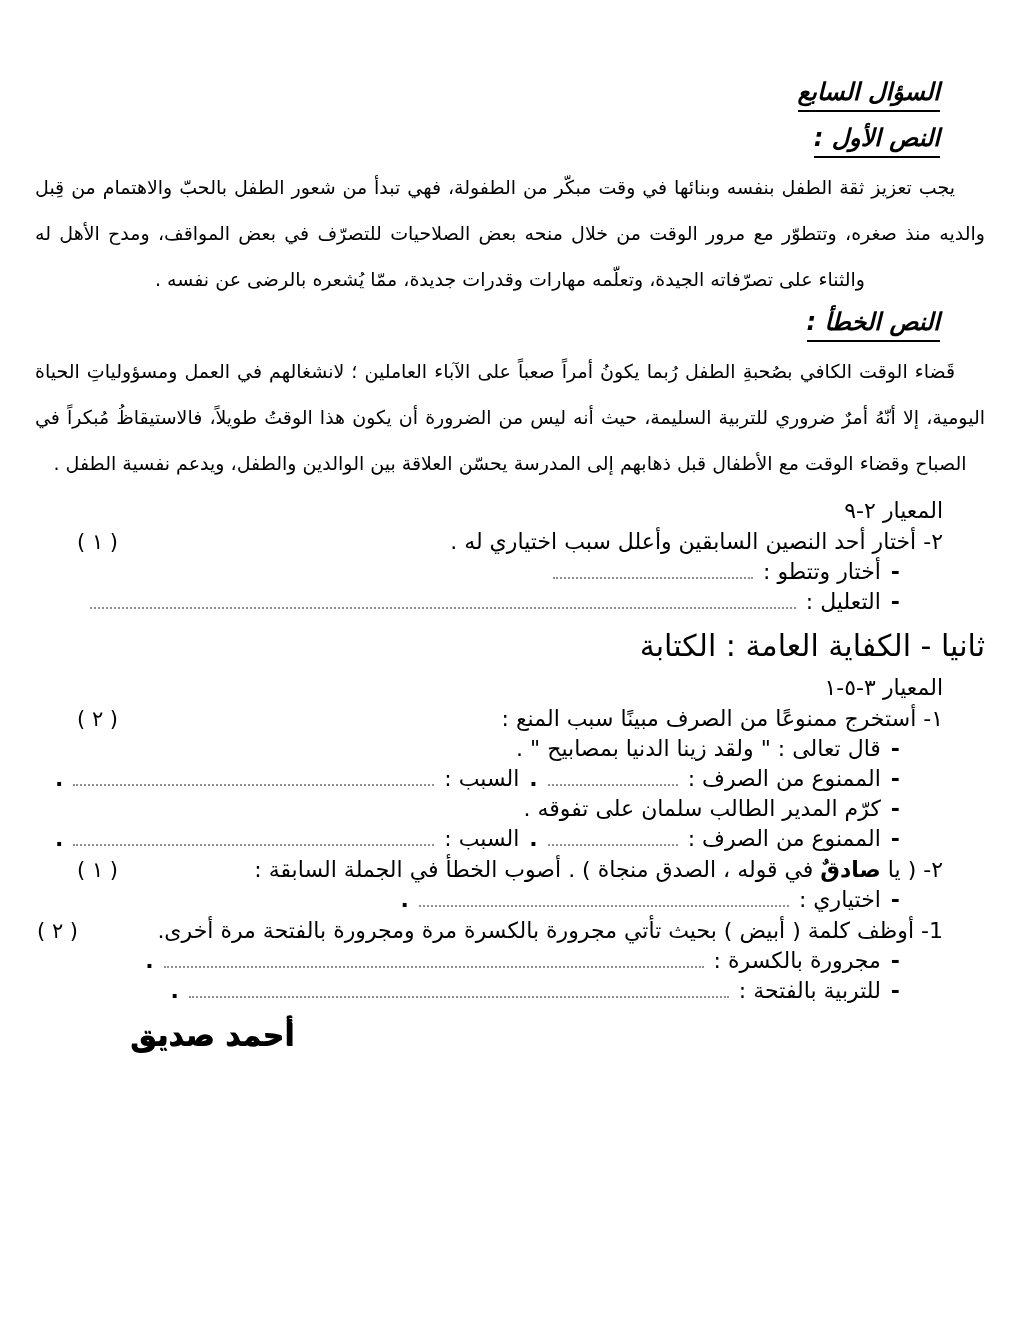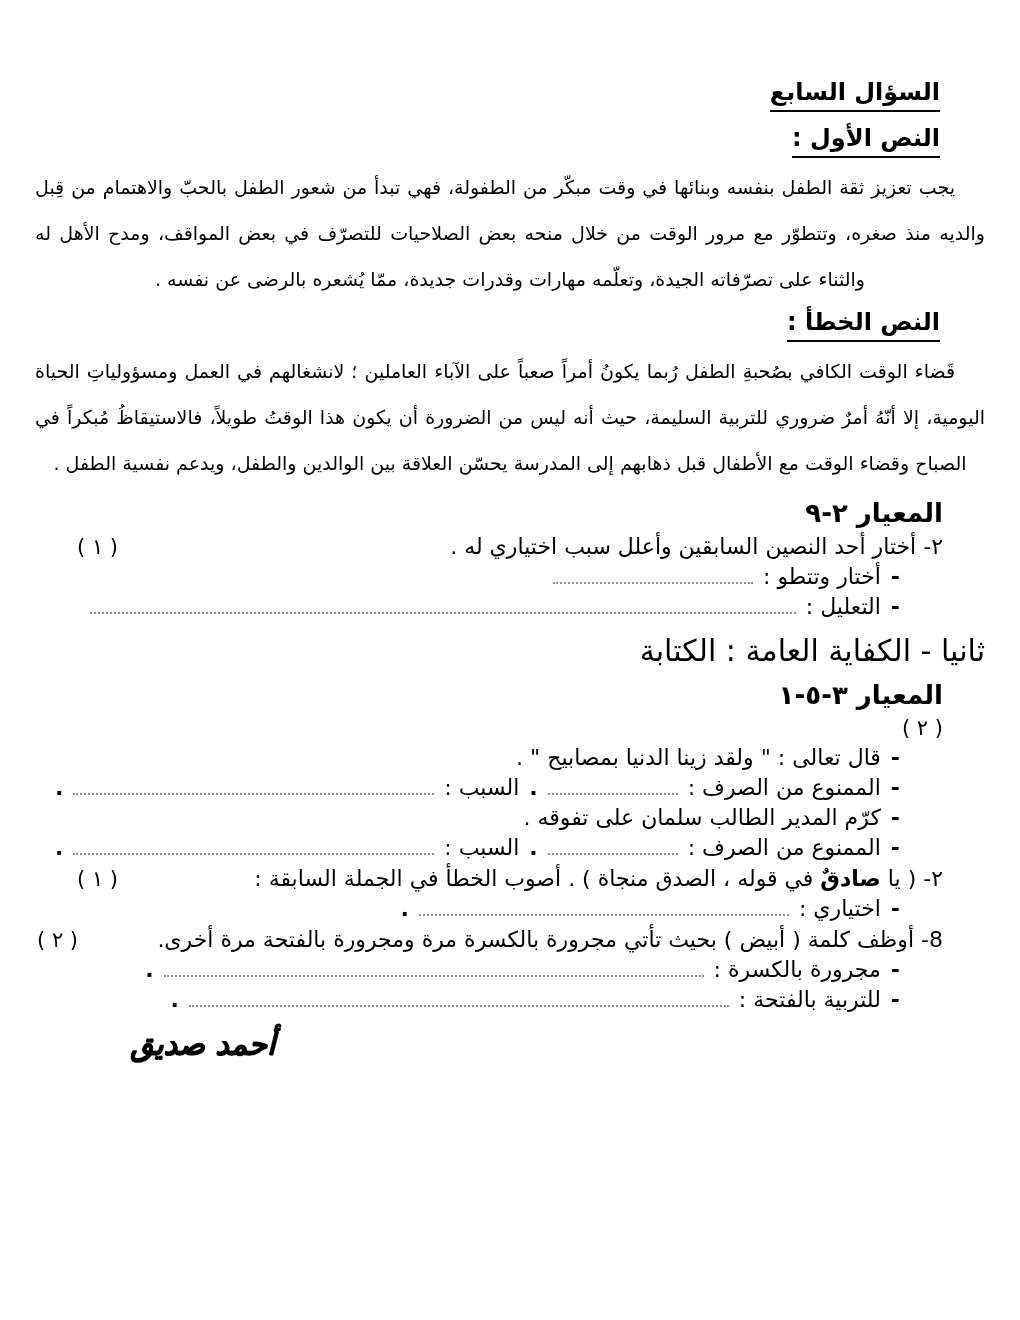--- a/index.html
+++ b/index.html
@@ -12,39 +12,40 @@
     color: #000000;
     direction: rtl;
     font-family: "DejaVu Sans", sans-serif;
     box-sizing: border-box;
     padding: 78px 35px 0 35px;
     overflow: hidden;
   }
   .hq, .ht {
     font-size: 24px;
     font-weight: bold;
+    font-style: italic;
   }
   .hq { margin: 0 45px 12px 0; }
   .ht { margin: 2px 45px 6px 0; }
   .ul {
     display: inline-block;
     border-bottom: 2.5px solid #000;
     padding-bottom: 4px;
   }
   .para {
     font-size: 19px;
     line-height: 46px;
     text-align: justify;
     text-align-last: center;
     text-indent: 30px;
     margin: 0 0 6px 0;
   }
   .std {
-    font-size: 26px;
-    font-weight: bold;
+    font-size: 22px;
+    font-weight: normal;
     margin: 12px 42px 6px 0;
   }
   .sec {
     font-size: 30px;
     font-weight: normal;
     margin: 14px 0 6px 0;
     letter-spacing: 0.5px;
   }
   .qrow {
     display: flex;
@@ -90,21 +91,20 @@
     text-decoration-thickness: 2px;
   }
   .sig {
     font-size: 30px;
     font-weight: bold;
     margin-top: 14px;
     text-align: left;
     padding-left: 95px;
     direction: rtl;
     text-shadow: 0.6px 0.6px 0 #000;
-    font-style: italic;
   }
 </style>
 </head>
 <body>
 
 <div class="page">
 
   <div class="hq">
     <span class="ul">السؤال السابع</span>
   </div>
@@ -138,20 +138,21 @@
     <span class="dash">-</span>
     <span class="lbl">التعليل :</span>
     <span class="blank grow"></span>
   </div>
 
   <div class="sec">ثانيا - الكفاية العامة : الكتابة</div>
 
   <div class="std">المعيار ٣-٥-١</div>
 
   <div class="qrow">
+    <span class="qtext">١- أستخرج ممنوعًا من الصرف مبينًا سبب المنع :</span>
     <span class="marks">( ٢ )</span>
   </div>
 
   <div class="subrow">
     <span class="dash">-</span>
     <span class="lbl">قال تعالى : " ولقد زينا الدنيا بمصابيح " .</span>
   </div>
 
   <div class="subrow ml20">
     <span class="dash">-</span>
@@ -184,21 +185,21 @@
   </div>
 
   <div class="subrow">
     <span class="dash">-</span>
     <span class="lbl">اختياري :</span>
     <span class="blank w370"></span>
     <span class="period">.</span>
   </div>
 
   <div class="qrow">
-    <span class="qtext">8- أوظف كلمة ( أبيض ) بحيث تأتي مجرورة بالكسرة مرة ومجرورة بالفتحة مرة أخرى.</span>
+    <span class="qtext">1- أوظف كلمة ( أبيض ) بحيث تأتي مجرورة بالكسرة مرة ومجرورة بالفتحة مرة أخرى.</span>
     <span class="marks inline">( ٢ )</span>
   </div>
 
   <div class="subrow">
     <span class="dash">-</span>
     <span class="lbl">مجرورة بالكسرة :</span>
     <span class="blank w540"></span>
     <span class="period">.</span>
   </div>
 

